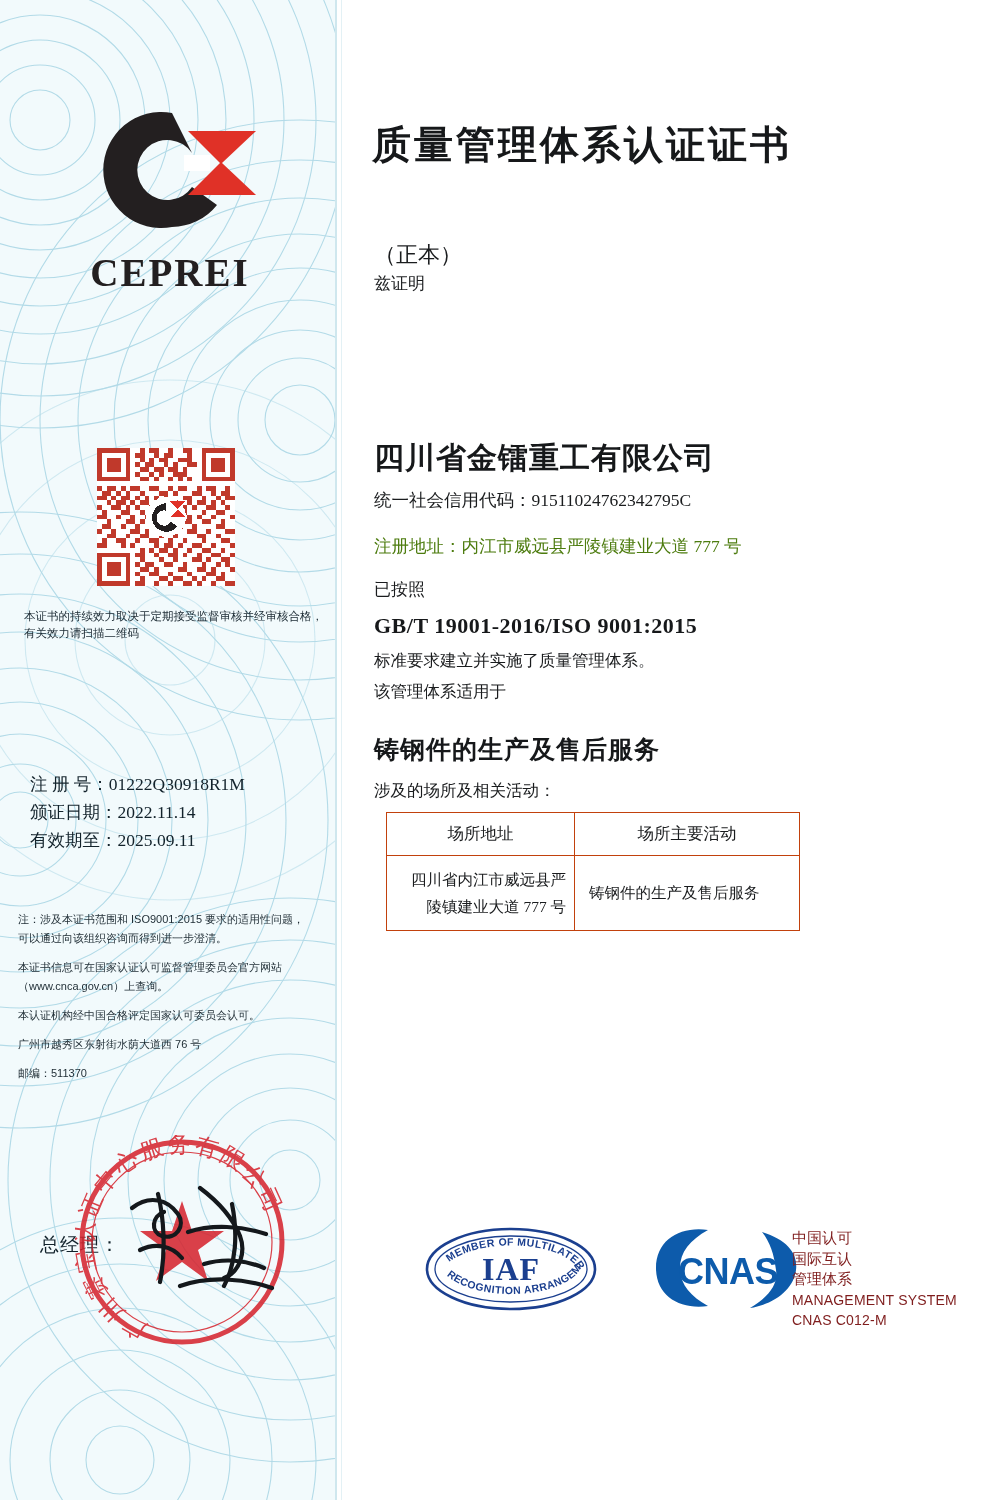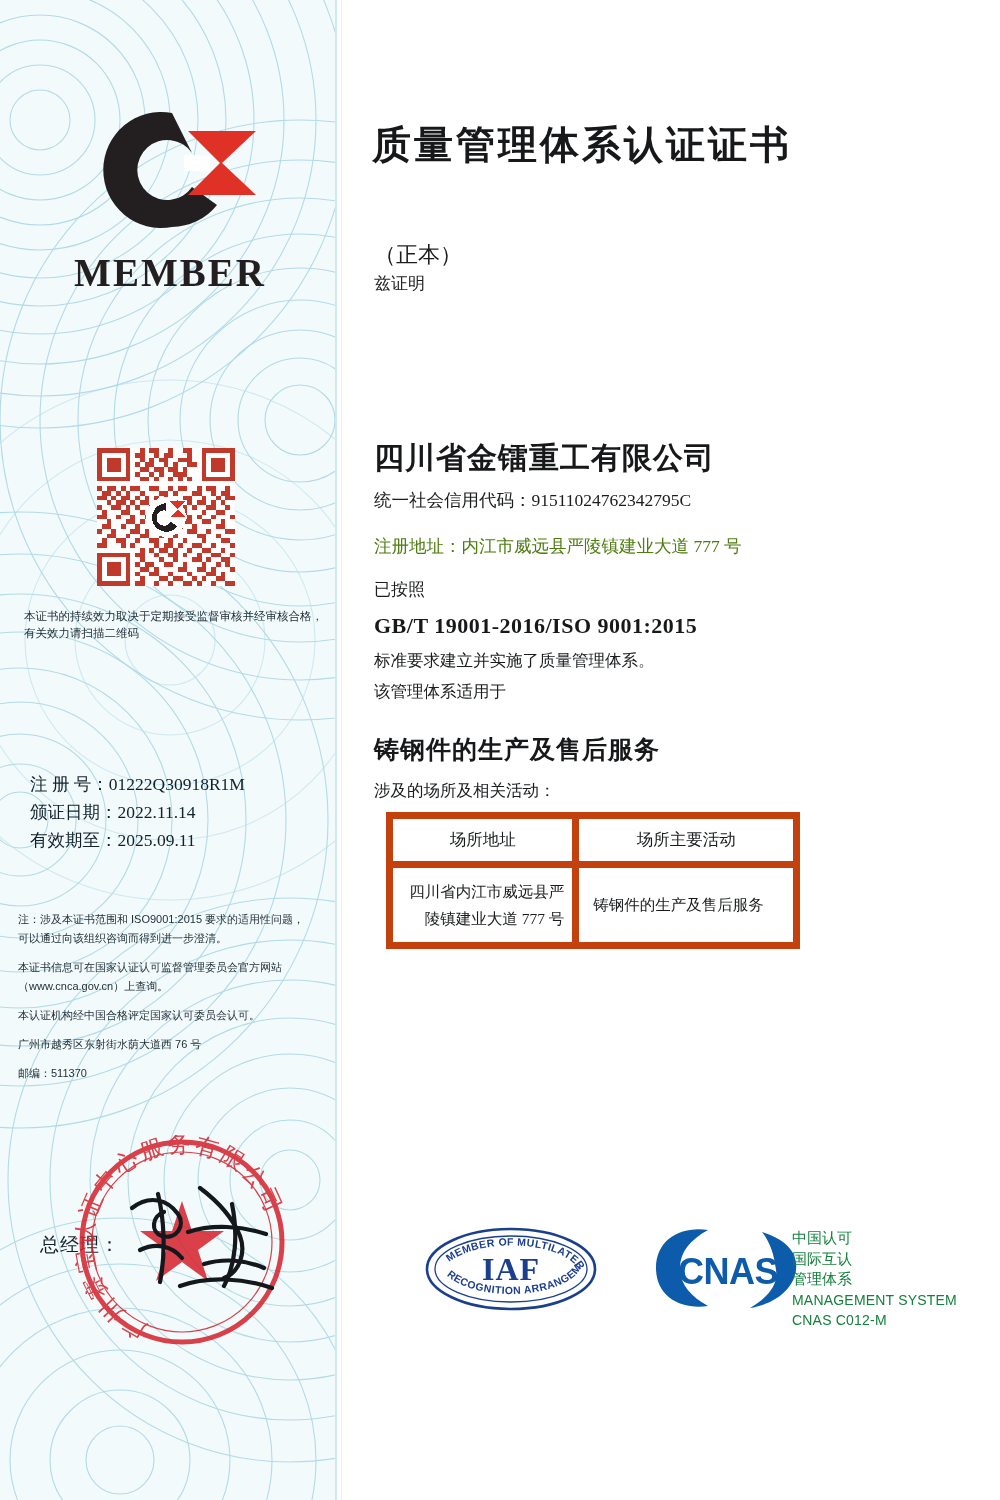--- a/index.html
+++ b/index.html
@@ -217,21 +217,21 @@
   
   .sites-table {
     position: absolute;
     left: 14px; top: 812px;
     width: 414px;
     border-collapse: collapse;
     font-size: 15.5px;
     color: #1a1c1e;
   }
   .sites-table th, .sites-table td {
-    border: 7px solid #c2410c;
+    border: 1px solid #c2410c;
     padding: 10px 8px;
     font-weight: normal;
     vertical-align: middle;
   }
   .sites-table th {
     text-align: center;
     height: 20px;
     font-size: 16.5px;
   }
   .sites-table td.addr {
@@ -256,21 +256,21 @@
     position: absolute;
     left: 278px; top: 1222px;
     width: 150px; height: 92px;
   }
   .cnas-text {
     position: absolute;
     left: 420px; top: 1228px;
     font-family: "Liberation Sans", sans-serif;
     font-size: 15px;
     line-height: 20.5px;
-    color: #15803d;
+    color: #7f1d1d;
   }
   .cnas-text .en { font-size: 14px; letter-spacing: 0.2px; }
 </style>
 </head>
 <body>
 
 <div class="page">
 
   <div class="left-band">
     <svg class="guilloche" viewBox="0 0 335 1500" preserveAspectRatio="none">
@@ -346,21 +346,21 @@
   <div class="band-edge"></div>
   <div class="band-edge2"></div>
 
   <div class="logo-wrap">
     <svg width="220" height="150" viewBox="0 0 220 150">
       <path d="M112 18 A58 58 0 1 0 112 132 A58 58 0 0 0 157 110 L132 92 A30 30 0 1 1 132 58 Z" fill="#231f20"></path>
       <polygon points="128,36 196,36 162,68 196,100 128,100 160,68" fill="#e03127"></polygon>
       <path d="M150 18 L196 18 L196 36 L128 36 Z" fill="#231f20" opacity="0"></path>
       <rect x="124" y="60" width="26" height="16" fill="#ffffff"></rect>
     </svg>
-    <div class="logo-text">MEMBER</div>
+    <div class="logo-text">CEPREI</div>
   </div>
 
   <div class="qr-wrap">
     <svg width="138" height="138" viewBox="0 0 29 29" shape-rendering="crispEdges">
       <rect width="29" height="29" fill="#ffffff"></rect>
       <g fill="#c0392b">
         <rect x="0" y="0" width="7" height="7"></rect>
           <rect x="1" y="1" width="5" height="5" fill="#ffffff"></rect>
           <rect x="2" y="2" width="3" height="3" fill="#c0392b"></rect>
         <rect x="22" y="0" width="7" height="7"></rect>

